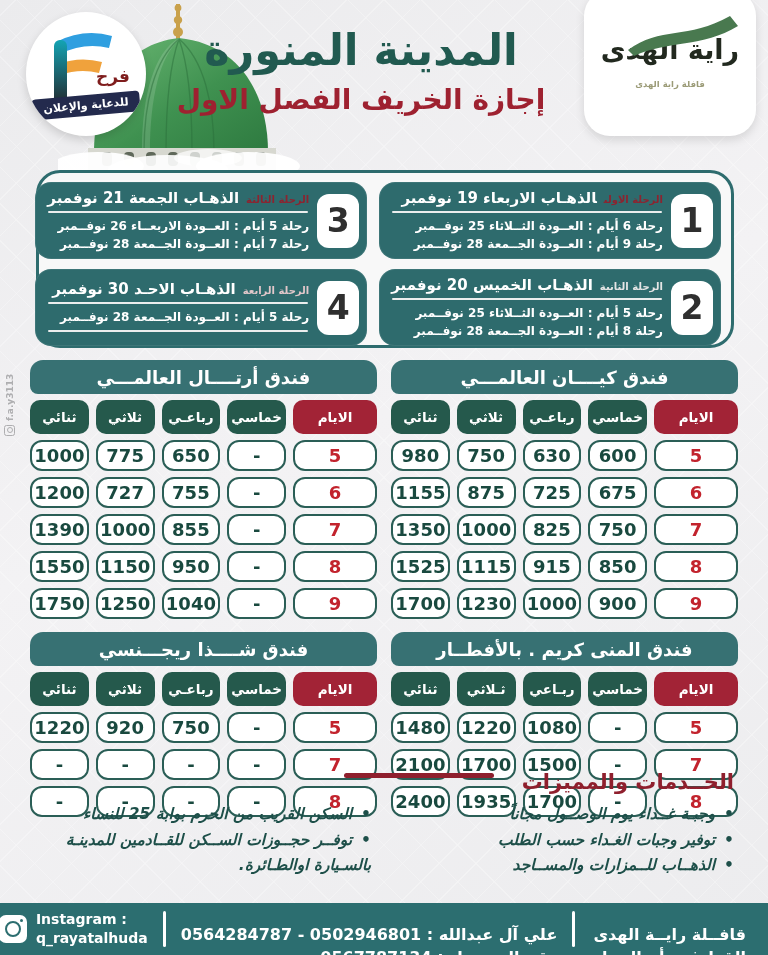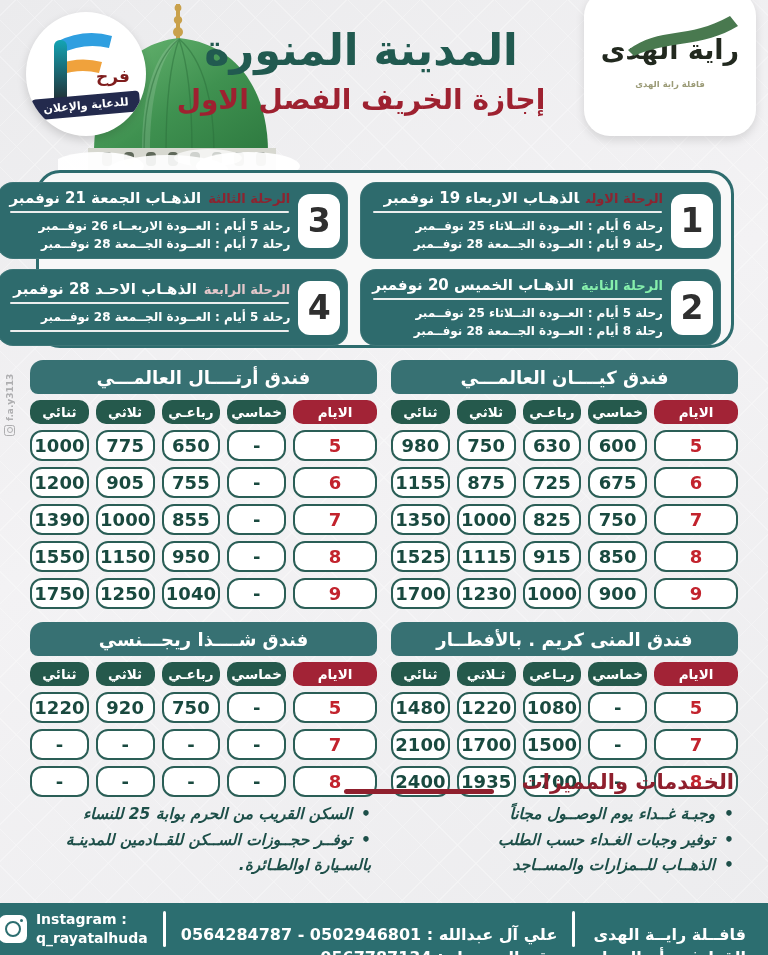--- a/index.html
+++ b/index.html
@@ -36,43 +36,43 @@
   .cam::after{content:"";position:absolute;inset:1.5px;border:1px solid #aeaeb0;border-radius:50%;}
 
   
   .trips-box{position:absolute;left:36px;right:34px;top:170px;height:178px;border:3px solid #2e6c6e;
         border-radius:24px;background:#f8f8f8;padding:9px 10px;box-sizing:border-box;
         display:grid;grid-template-columns:1fr 1fr;gap:10px 12px;direction:rtl;z-index:2;}
   .trip-card{background:#2e6b6d;border-radius:16px;position:relative;padding:7px 58px 6px 12px;
         color:#fff;text-align:right;display:flex;flex-direction:column;justify-content:center;
         box-shadow:inset 0 0 0 1px rgba(255,255,255,.08);}
   .t-head{font-size:15px;font-weight:800;white-space:nowrap;}
-  .t-label{font-size:13px;font-weight:800;margin-left:7px;}
+  .t-label{font-size:10px;font-weight:800;margin-left:7px;}
   .t-sep{height:2px;background:#eceeee;border-radius:1px;margin:4px 1px;}
   .t-line{font-size:12px;font-weight:700;line-height:1.5;white-space:nowrap;}
   .badge{position:absolute;left:auto;right:8px;top:50%;transform:translateY(-50%);width:42px;height:54px;
         background:#fff;border-radius:12px;display:flex;align-items:center;justify-content:center;
         font-size:33px;font-weight:900;color:#2f2f2f;}
 
   
   .hotels{position:absolute;left:30px;right:30px;top:360px;display:grid;grid-template-columns:1fr 1fr;
         gap:13px 14px;direction:rtl;z-index:2;}
   .tbl-bar{height:34px;background:#377173;border-radius:13px 13px 8px 8px;display:flex;align-items:center;
         justify-content:center;color:#fff;font-size:18px;font-weight:800;}
   .tbl-grid{display:grid;grid-template-columns:84px 1fr 1fr 1fr 1fr;gap:6px 7px;margin-top:6px;direction:rtl;}
-  .hd{height:24px;border-radius:10px;background:#25594c;color:#fff;font-size:13.5px;font-weight:800;
+  .hd{height:34px;border-radius:10px;background:#25594c;color:#fff;font-size:13.5px;font-weight:800;
         display:flex;align-items:center;justify-content:center;}
   .hd.days{background:#a22336;}
   .cell{height:27px;background:#fff;border:2px solid #2a5e56;border-radius:12px;display:flex;
         align-items:center;justify-content:center;font-size:18px;font-weight:900;color:#19493f;}
   .cell.day{color:#c2232d;}
 
   
   .services{position:absolute;left:34px;right:34px;top:770px;direction:rtl;z-index:2;}
-  .svc-head{display:flex;align-items:flex-end;gap:28px;}
+  .svc-head{display:flex;align-items:flex-start;gap:28px;}
   .svc-title{color:#8f1f2d;font-size:21px;font-weight:900;}
   .svc-rule{width:150px;height:5px;background:#8f1f2d;border-radius:3px;margin-top:3px;}
   .svc-cols{display:grid;grid-template-columns:1fr 1fr;column-gap:26px;margin-top:8px;}
   .svc-list{margin:0;padding:0;list-style:none;}
   .svc-list li{font-size:15.5px;font-weight:800;color:#1d4f49;line-height:1.65;font-style:italic;}
   .svc-list li::before{content:"•";margin-left:9px;color:#1d4f49;}
 
   
   .footer{position:absolute;left:0;right:0;bottom:0;height:52px;background:#2c6e70;color:#fff;
         display:flex;align-items:center;direction:rtl;padding:0 22px;gap:15px;box-sizing:border-box;z-index:5;}
@@ -175,28 +175,28 @@
         <div class="badge">1</div>
       </div>
       <div class="trip-card">
         <div class="t-head"><span class="t-label" style="color: rgb(140, 36, 48);">الرحلة الثالثة</span><span class="t-main">الذهـاب الجمعة 21 نوفمبر</span></div>
         <div class="t-sep"></div>
         <div class="t-line">رحلة 5 أيام : العــودة الاربعــاء 26 نوفــمبر</div>
         <div class="t-line">رحلة 7 أيام : العــودة الجــمعة 28 نوفــمبر</div>
         <div class="badge">3</div>
       </div>
       <div class="trip-card">
-        <div class="t-head"><span class="t-label" style="color: #86efac;">الرحلة الثانية</span><span class="t-main">الذهـاب الخميس 20 نوفمبر</span></div>
+        <div class="t-head"><span class="t-label" style="color: #e5e5e5;">الرحلة الثانية</span><span class="t-main">الذهـاب الخميس 20 نوفمبر</span></div>
         <div class="t-sep"></div>
         <div class="t-line">رحلة 5 أيام : العــودة الثــلاثاء 25 نوفــمبر</div>
         <div class="t-line">رحلة 8 أيام : العــودة الجــمعة 28 نوفــمبر</div>
         <div class="badge">2</div>
       </div>
       <div class="trip-card">
-        <div class="t-head"><span class="t-label" style="color: rgb(226, 199, 202);">الرحلة الرابعة</span><span class="t-main">الذهـاب الاحـد 28 نوفمبر</span></div>
+        <div class="t-head"><span class="t-label" style="color: rgb(226, 199, 202);">الرحلة الرابعة</span><span class="t-main">الذهـاب الاحـد 30 نوفمبر</span></div>
         <div class="t-sep"></div>
         <div class="t-line">رحلة 5 أيام : العــودة الجــمعة 28 نوفــمبر</div>
         <div class="t-sep"></div>
         <div class="badge">4</div>
       </div>
     </div>
 
   <div class="hotels" id="hotels-grid">
       <div class="tbl">
         <div class="tbl-bar">فندق كيــــان العالمـــي</div>
@@ -242,21 +242,21 @@
           <div class="hd">ثلاثي</div>
           <div class="hd">ثنائي</div>
           <div class="cell day">5</div>
           <div class="cell">-</div>
           <div class="cell">650</div>
           <div class="cell">775</div>
           <div class="cell">1000</div>
           <div class="cell day">6</div>
           <div class="cell">-</div>
           <div class="cell">755</div>
-          <div class="cell">905</div>
+          <div class="cell">727</div>
           <div class="cell">1200</div>
           <div class="cell day">7</div>
           <div class="cell">-</div>
           <div class="cell">855</div>
           <div class="cell">1000</div>
           <div class="cell">1390</div>
           <div class="cell day">8</div>
           <div class="cell">-</div>
           <div class="cell">950</div>
           <div class="cell">1150</div>

